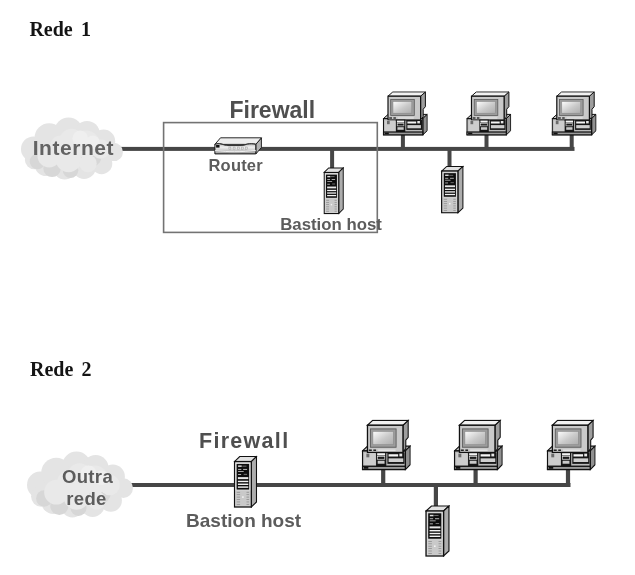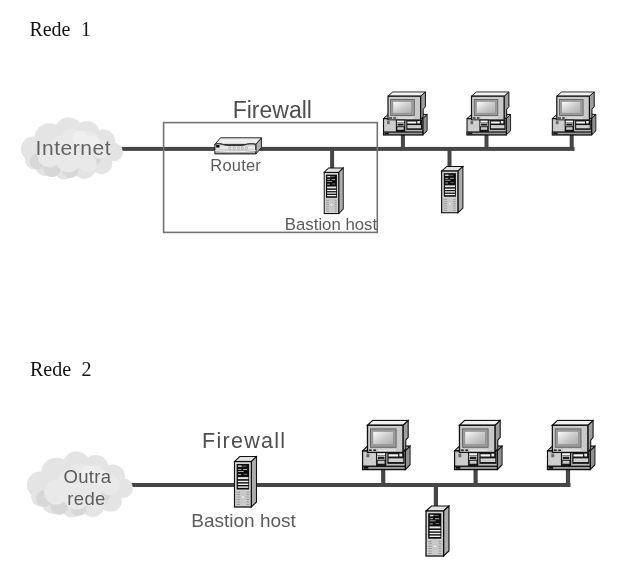--- a/index.html
+++ b/index.html
@@ -1,16 +1,16 @@
 <!DOCTYPE html>
 <html><head>
 <meta charset="utf-8">
 <style>
   html,body{margin:0;padding:0;background:#fff;}
-  #canvas{position:relative;width:635px;height:575px;overflow:hidden;transform:translateZ(0);}
+  #canvas{position:relative;width:635px;height:575px;overflow:hidden;transform:translateZ(0);font-weight:bold;}
   
 </style>
 </head>
 <body>
 <div id="canvas">
 <svg width="635" height="575" viewBox="0 0 635 575" xmlns="http://www.w3.org/2000/svg" font-family="Liberation Sans, sans-serif" opacity="0.999">
 <defs>
   <radialGradient id="cg" cx="45%" cy="40%" r="65%">
     <stop offset="0%" stop-color="#f1f1f1"></stop>
     <stop offset="60%" stop-color="#eaeaea"></stop>

